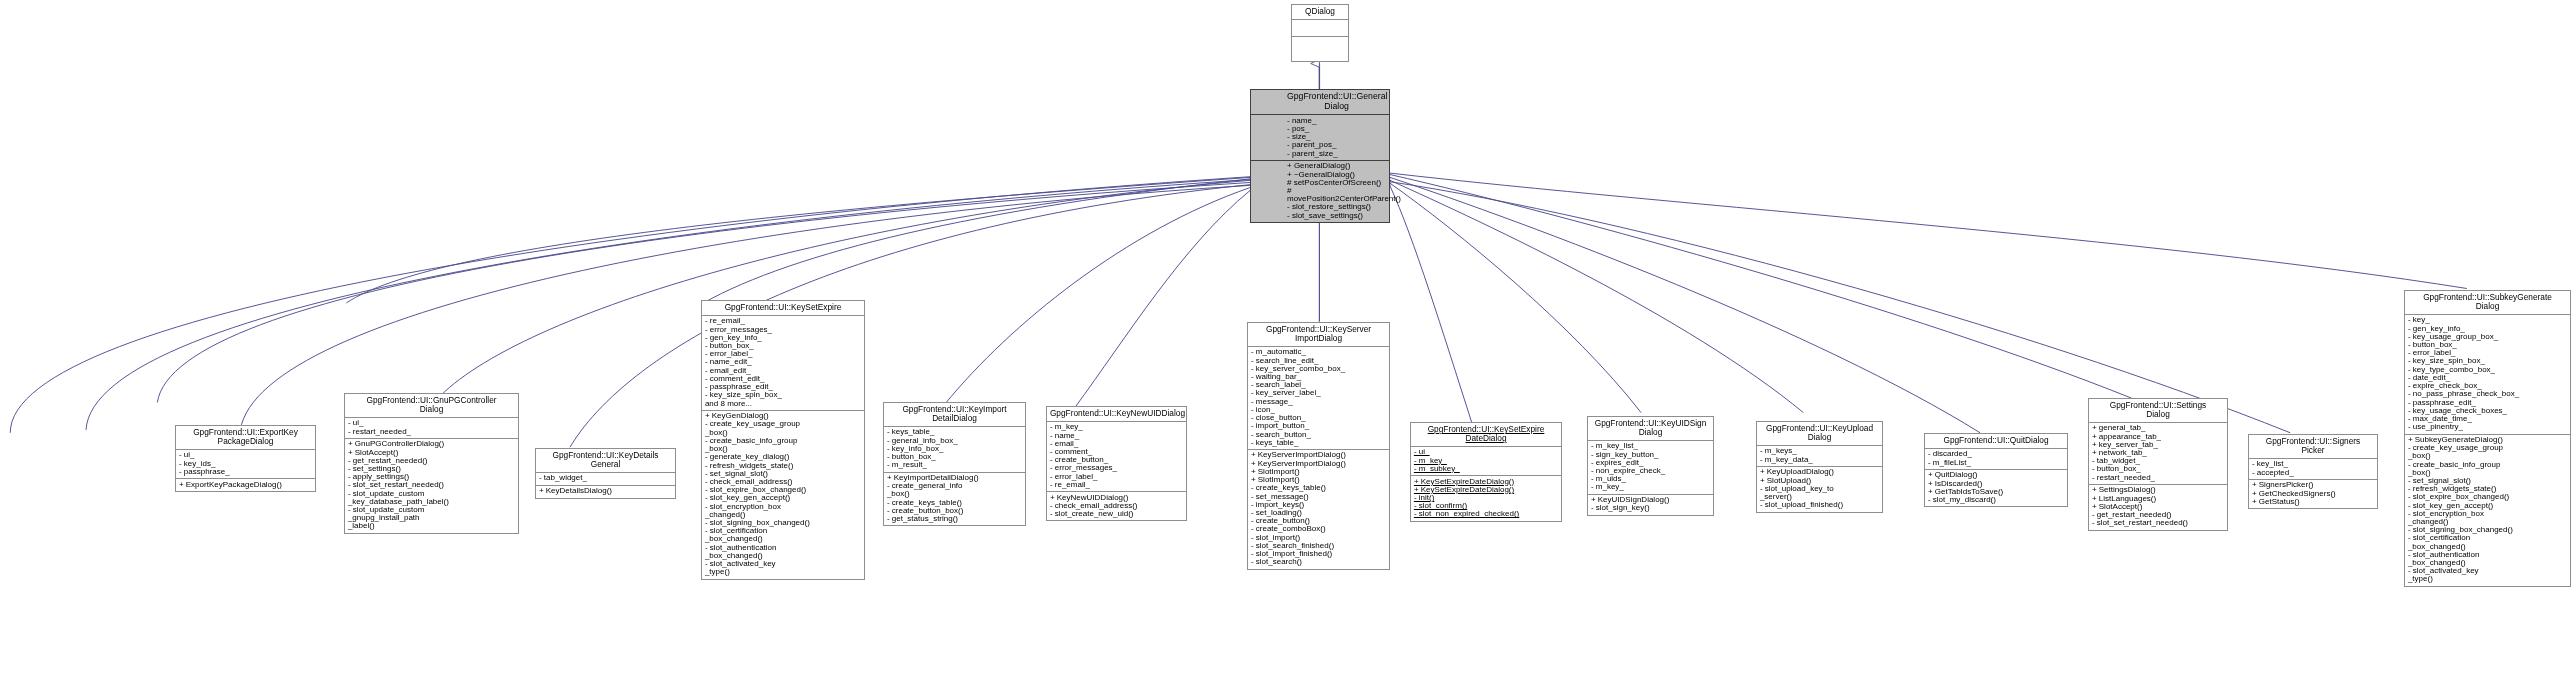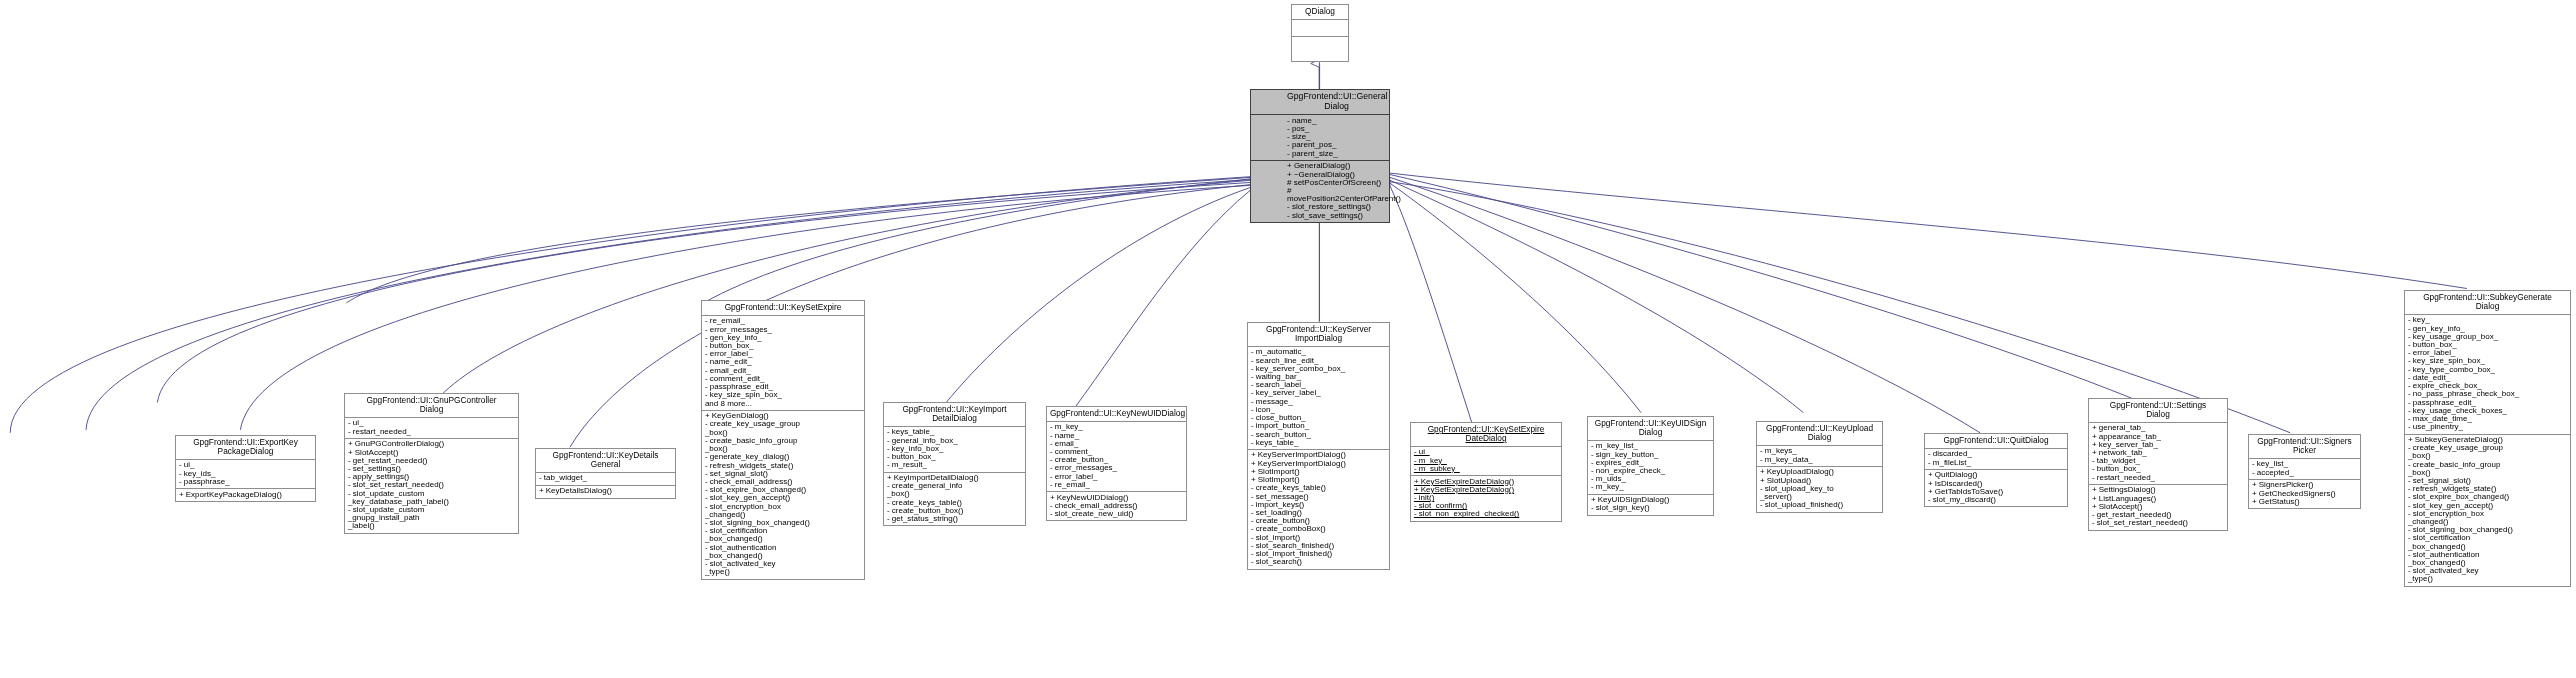--- a/index.html
+++ b/index.html
@@ -133,21 +133,21 @@
 - parent_size_</div>
     <div class="n-ops">+ GeneralDialog()
 + ~GeneralDialog()
 # setPosCenterOfScreen()
 # movePosition2CenterOfParent()
 - slot_restore_settings()
 - slot_save_settings()</div>
   </div>
 
 
-  <div class="node" style="left:175px; top:435px; width:141px;">
+  <div class="node" style="left:175px; top:425px; width:141px;">
     <div class="n-title">GpgFrontend::UI::ExportKey
 PackageDialog</div>
     <div class="n-attrs">- ui_
 - key_ids_
 - passphrase_</div>
     <div class="n-ops">+ ExportKeyPackageDialog()</div>
   </div>
 
   <div class="node" style="left:344px; top:393px; width:175px;">
     <div class="n-title">GpgFrontend::UI::GnuPGController
@@ -329,21 +329,21 @@
 - tab_widget_
 - button_box_
 - restart_needed_</div>
     <div class="n-ops">+ SettingsDialog()
 + ListLanguages()
 + SlotAccept()
 - get_restart_needed()
 - slot_set_restart_needed()</div>
   </div>
 
-  <div class="node" style="left:2248px; top:434px; width:113px;">
+  <div class="node" style="left:2248px; top:434px; width:130px;">
     <div class="n-title">GpgFrontend::UI::Signers
 Picker</div>
     <div class="n-attrs">- key_list_
 - accepted_</div>
     <div class="n-ops">+ SignersPicker()
 + GetCheckedSigners()
 + GetStatus()</div>
   </div>
 
   <div class="node" style="left:2404px; top:290px; width:167px;">

